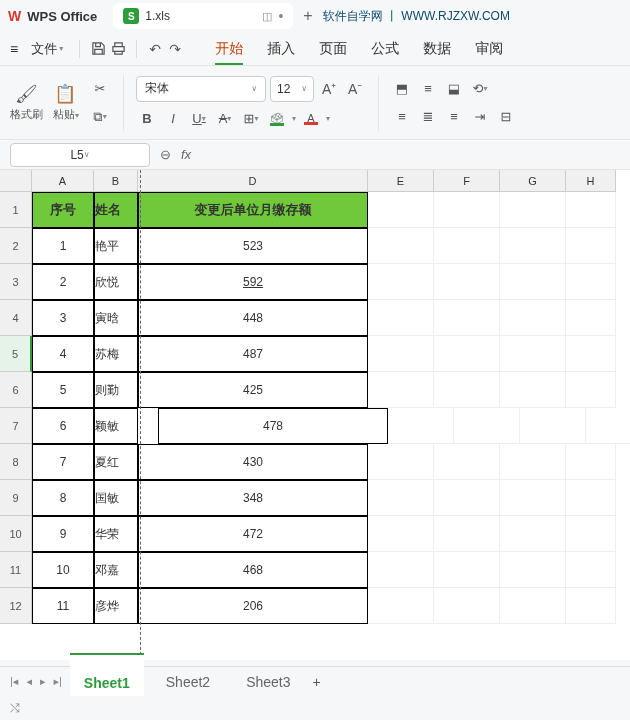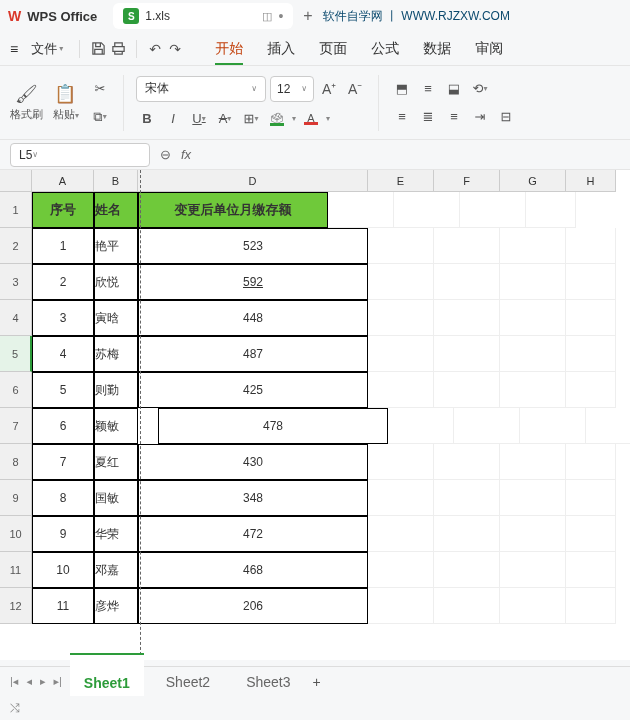--- a/index.html
+++ b/index.html
@@ -31,21 +31,21 @@
 .rcol{display:flex;flex-direction:column;gap:6px;}
 .frow{display:flex;align-items:center;gap:4px;}
 .font-sel{background:#fff;border:1px solid #ccc;border-radius:4px;height:26px;padding:0 8px;display:flex;align-items:center;justify-content:space-between;width:130px;font-size:12px;}
 .size-sel{background:#fff;border:1px solid #ccc;border-radius:4px;height:26px;padding:0 6px;display:flex;align-items:center;justify-content:space-between;width:44px;font-size:12px;}
 .sbtn{width:22px;height:22px;display:flex;align-items:center;justify-content:center;color:#555;font-size:13px;}
 .alpha-plus{font-size:14px;}
 .caret{font-size:8px;color:#888;}
 .green-bar{display:inline-block;width:14px;height:3px;background:#2d9c3a;margin-top:-2px;}
 .red-bar{display:inline-block;width:14px;height:3px;background:#d93833;margin-top:-2px;}
 .namebox-row{height:30px;display:flex;align-items:center;padding:0 10px;gap:10px;border-bottom:1px solid #e5e5e5;}
-.namebox{background:#fff;border:1px solid #ccc;border-radius:4px;height:24px;display:flex;align-items:center;justify-content:flex-start;padding:0 8px;width:140px;font-size:12px;}
+.namebox{background:#fff;border:1px solid #ccc;border-radius:4px;height:24px;display:flex;align-items:center;justify-content:center;padding:0 8px;width:140px;font-size:12px;}
 .fx-wrap{display:flex;align-items:center;gap:10px;}
 .fx-ico{color:#666;font-size:13px;}
 .grid{position:relative;background:#fff;height:490px;overflow:hidden;}
 .corner{position:absolute;left:0;top:0;width:32px;height:22px;background:#f0f0f0;border-right:1px solid #ccc;border-bottom:1px solid #ccc;}
 .colhdrs{position:absolute;left:32px;top:0;height:22px;display:flex;}
 .ch{background:#f0f0f0;border-right:1px solid #ccc;border-bottom:1px solid #ccc;display:flex;align-items:center;justify-content:center;font-size:11px;color:#333;position:relative;}
 .resize-ind{position:absolute;left:106px;top:-4px;font-size:9px;color:#666;}
 .rowhdrs{position:absolute;left:0;top:22px;width:32px;}
 .rh{height:36px;background:#f0f0f0;border-right:1px solid #ccc;border-bottom:1px solid #ccc;display:flex;align-items:center;justify-content:center;font-size:11px;color:#555;}
 .rh.sel{background:#e5f3e8;border-right:2px solid #2d9c3a;}
@@ -211,21 +211,21 @@
       <div class="rh">8</div>
       <div class="rh">9</div>
       <div class="rh">10</div>
       <div class="rh">11</div>
       <div class="rh">12</div>
     </div>
   <div class="cells" id="cells">
       <div class="crow">
         <div class="cell data-cell hdr-cell" style="width: 62px;">序号</div>
         <div class="cell data-cell hdr-cell" style="width: 44px; justify-content: flex-start;">姓名</div>
-        <div class="cell data-cell hdr-cell" style="width: 190px;">变更后单位月缴存额</div>
+        <div class="cell data-cell hdr-cell" style="width: 230px;">变更后单位月缴存额</div>
         <div class="cell" style="width: 66px;"></div>
         <div class="cell" style="width: 66px;"></div>
         <div class="cell" style="width: 66px;"></div>
         <div class="cell" style="width: 50px;"></div>
       </div>
       <div class="crow">
         <div class="cell data-cell" style="width: 62px;">1</div>
         <div class="cell data-cell" style="width: 44px; justify-content: flex-start;">艳平</div>
         <div class="cell data-cell" style="width: 230px;">523</div>
         <div class="cell" style="width: 66px;"></div>

